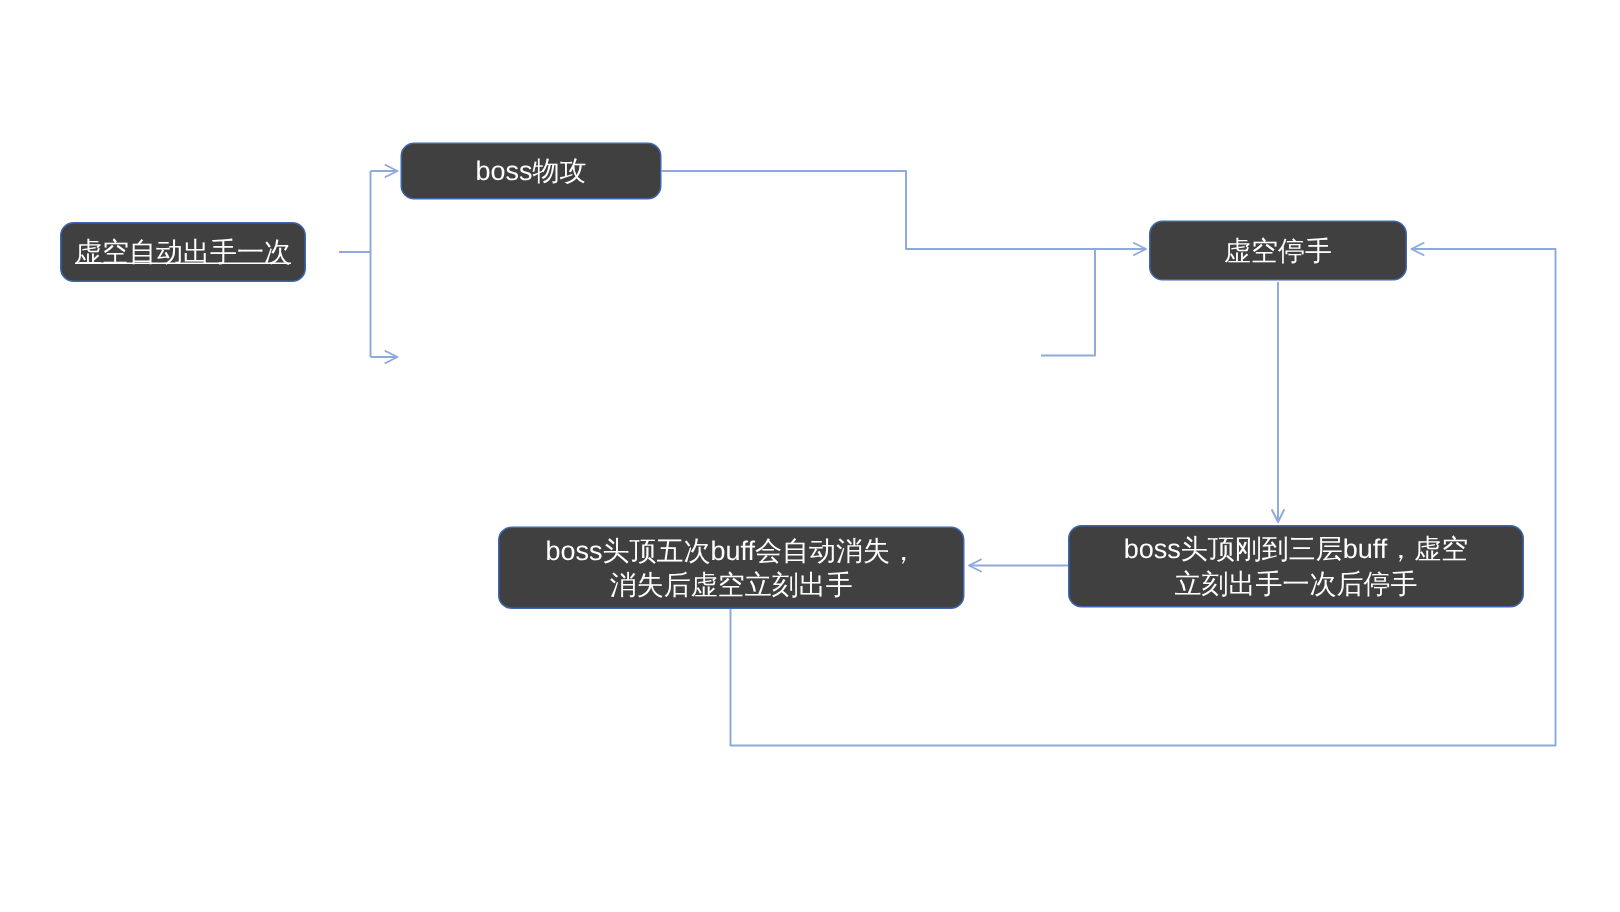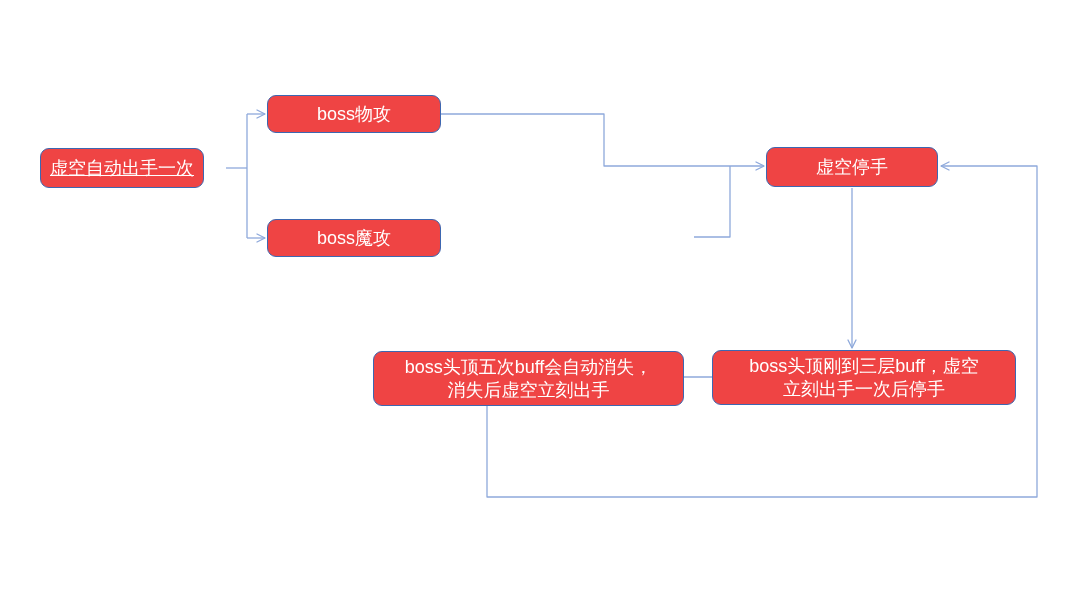--- a/index.html
+++ b/index.html
@@ -19,21 +19,21 @@
     position: absolute;
     left: 0;
     top: 0;
     width: 1080px;
     height: 608px;
     pointer-events: none;
   }
   .node {
     position: absolute;
     box-sizing: border-box;
-    background: #ef4444;
+    background: #404040;
     border: 1.5px solid #3d67b1;
     border-radius: 9px;
     color: #ffffff;
     display: flex;
     align-items: center;
     justify-content: center;
     text-align: center;
     font-size: 18px;
     line-height: 23px;
     padding: 2px 6px;
@@ -41,21 +41,21 @@
   .node .lbl {
     white-space: pre-line;
   }
   
   #n-start { left: 40px;  top: 148px; width: 164px; height: 40px; text-decoration: underline; }
   #n-phys  { left: 267px; top: 95px;  width: 174px; height: 38px; }
   #n-magic { left: 267px; top: 219px; width: 174px; height: 38px; }
   #n-again { left: 465px; top: 218px; width: 229px; height: 39px; }
   #n-stop  { left: 766px; top: 147px; width: 172px; height: 40px; }
   #n-three { left: 712px; top: 350px; width: 304px; height: 55px; }
-  #n-five  { left: 332px; top: 351px; width: 311px; height: 55px; margin-left: 41px; }
+  #n-five  { left: 332px; top: 351px; width: 311px; height: 55px; }
 </style>
 </head>
 <body>
 
 <div class="canvas">
 
   <svg class="connectors" viewBox="0 0 1080 608" xmlns="http://www.w3.org/2000/svg">
     <defs>
       <marker id="arrow" markerUnits="userSpaceOnUse" markerWidth="12" markerHeight="12" refX="9" refY="5" orient="auto">
         <path d="M1 1 L9 5 L1 9" fill="none" stroke="#8ea9db" stroke-width="1.3" stroke-linecap="round" stroke-linejoin="round"></path>
@@ -84,23 +84,20 @@
   </svg>
 
   <div class="node" id="n-start">
     <span class="lbl">虚空自动出手一次</span>
   </div>
 
   <div class="node" id="n-phys">
     <span class="lbl">boss物攻</span>
   </div>
 
-  <div class="node" id="n-magic">
-    <span class="lbl">boss魔攻</span>
-  </div>
 
 
   <div class="node" id="n-stop">
     <span class="lbl">虚空停手</span>
   </div>
 
   <div class="node" id="n-three">
     <span class="lbl">boss头顶刚到三层buff，虚空
 立刻出手一次后停手</span>
   </div>

